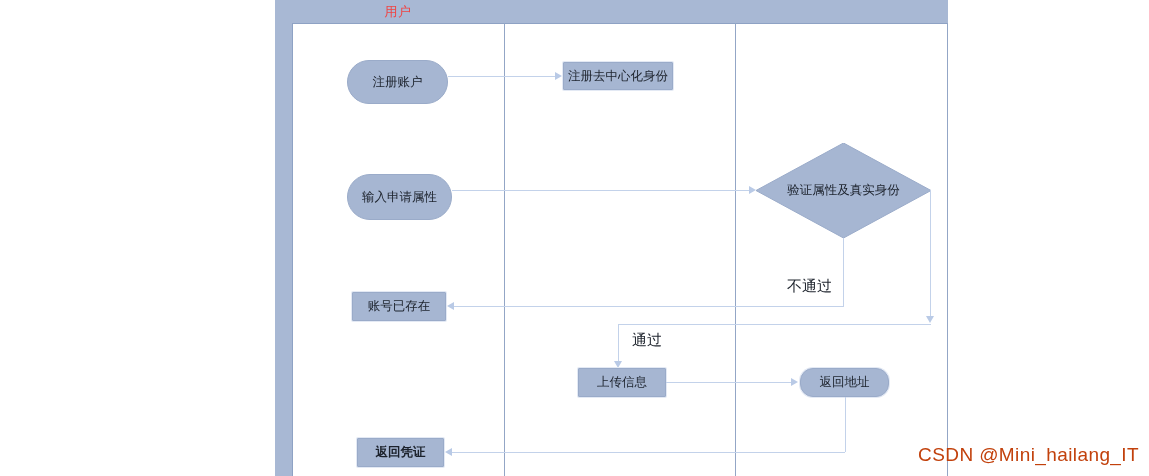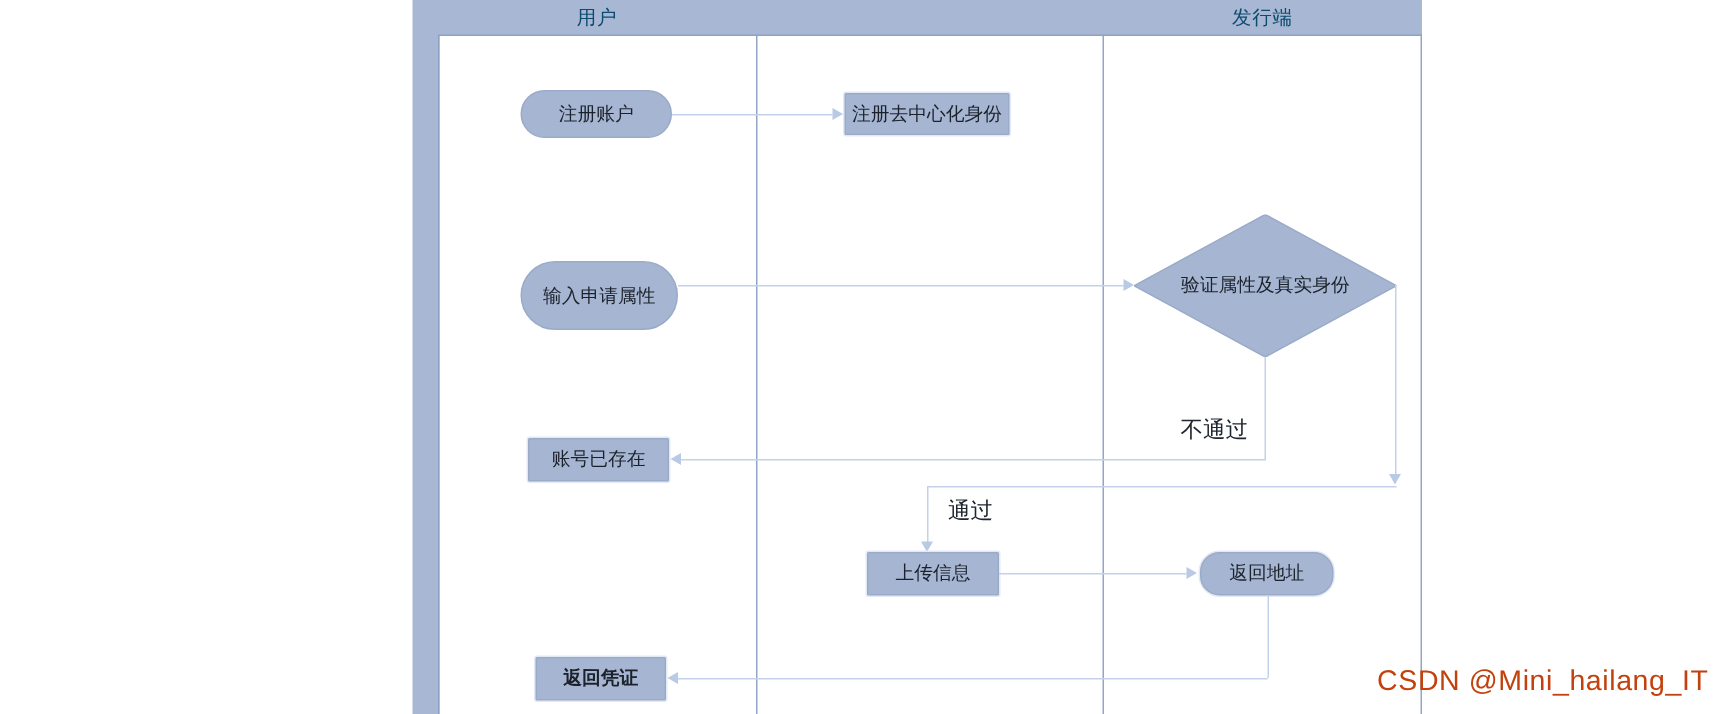--- a/index.html
+++ b/index.html
@@ -19,21 +19,21 @@
     border-right:1px solid #8ea2c4;
   }
   .header-band{
     position:absolute;left:292px;top:0;width:656px;height:23px;
     background:#a8b8d4;
     border-bottom:1px solid #8ea2c4;
   }
   .header-cell{
     position:absolute;top:0;height:23px;
     display:flex;align-items:center;justify-content:center;
-    font-size:13px;color:#0c4a6e;letter-spacing:.5px;
+    font-size:13px;color:#ef4444;letter-spacing:.5px;
   }
   .hc1{left:292px;width:212px;}
   .hc2{left:504px;width:231px;}
   .hc3{left:735px;width:213px;}
   .lane-div{
     position:absolute;top:23px;width:1px;height:453px;
     background:#93a6c6;
   }
   .lane-div.d1{left:504px;}
   .lane-div.d2{left:735px;}
@@ -83,27 +83,26 @@
 </style>
 </head>
 <body>
 
 <div id="stage">
 
   <div class="lane-title-bar"></div>
   <div class="header-band"></div>
 
   <div class="header-cell hc1">用户</div>
-  <div class="header-cell hc3">发行端</div>
 
   <div class="lane-div d1"></div>
   <div class="lane-div d2"></div>
   <div class="lane-div d3"></div>
 
-  <div class="node stadium" style="left:347px;top:60px;width:101px;height:32px;">注册账户</div>
+  <div class="node stadium" style="left:347px;top:60px;width:101px;height:44px;">注册账户</div>
 
   <div class="ln lnh" style="left:448px;top:76px;width:107px;"></div>
   <div class="arrow right" style="left:555px;top:72px;"></div>
 
   <div class="node rect" style="left:563px;top:62px;width:110px;height:28px;">注册去中心化身份</div>
 
   <div class="node stadium" style="left:347px;top:174px;width:105px;height:46px;">输入申请属性</div>
 
   <div class="ln lnh" style="left:452px;top:190px;width:297px;"></div>
   <div class="arrow right" style="left:749px;top:186px;"></div>

